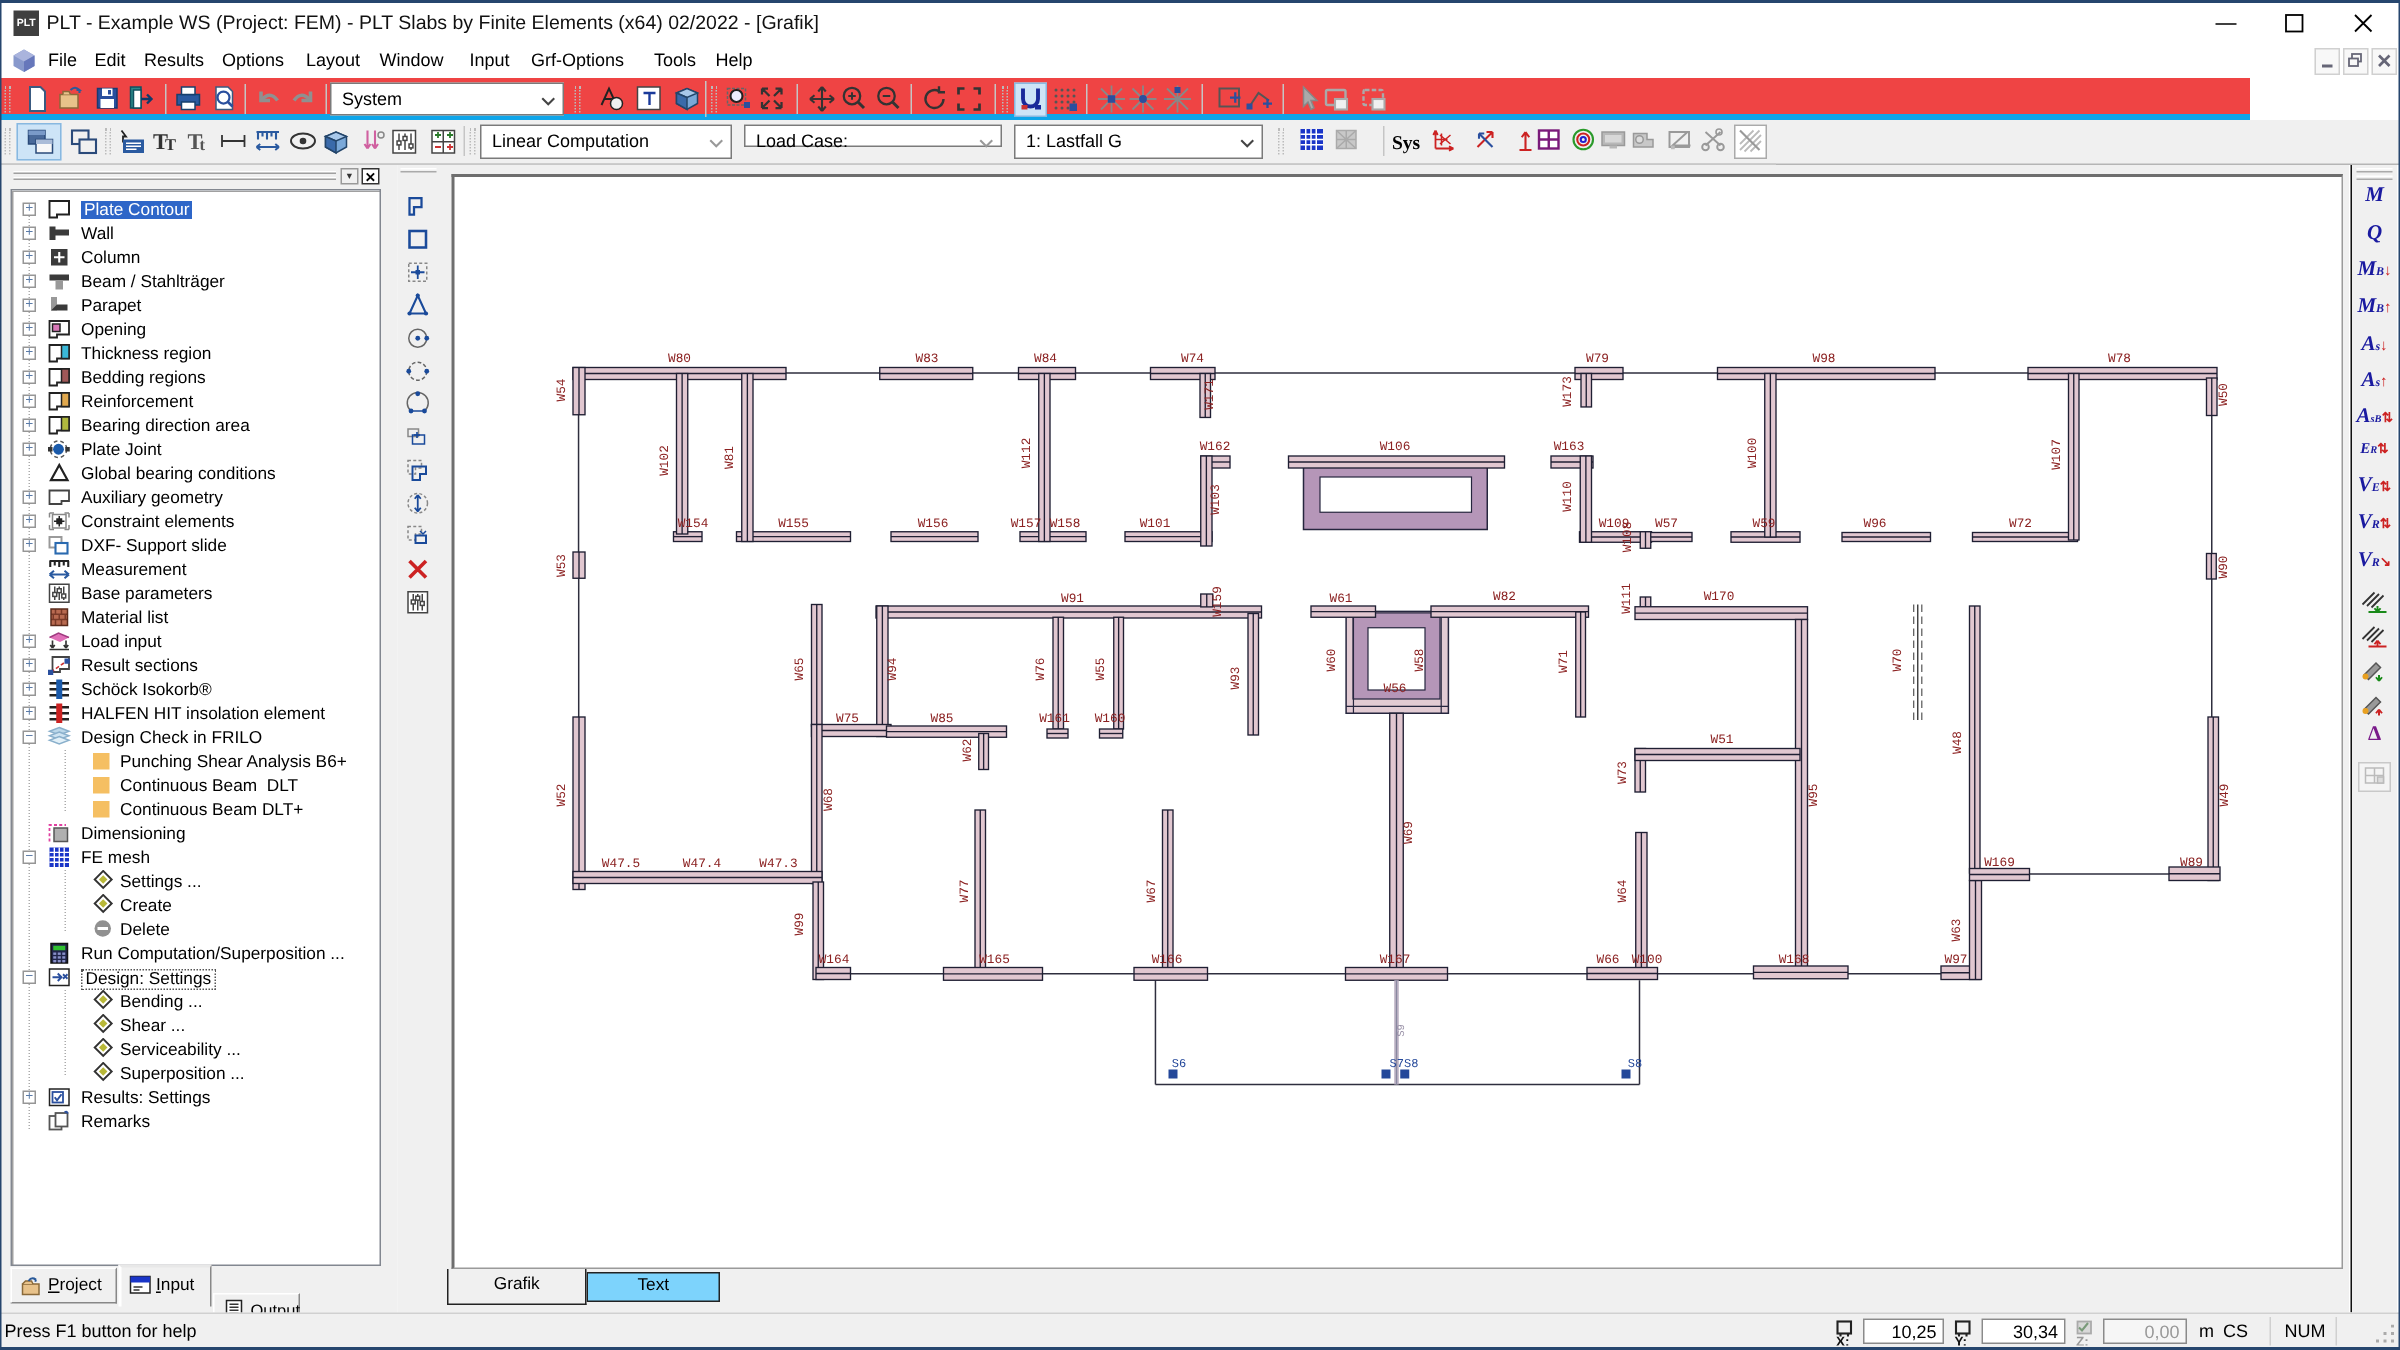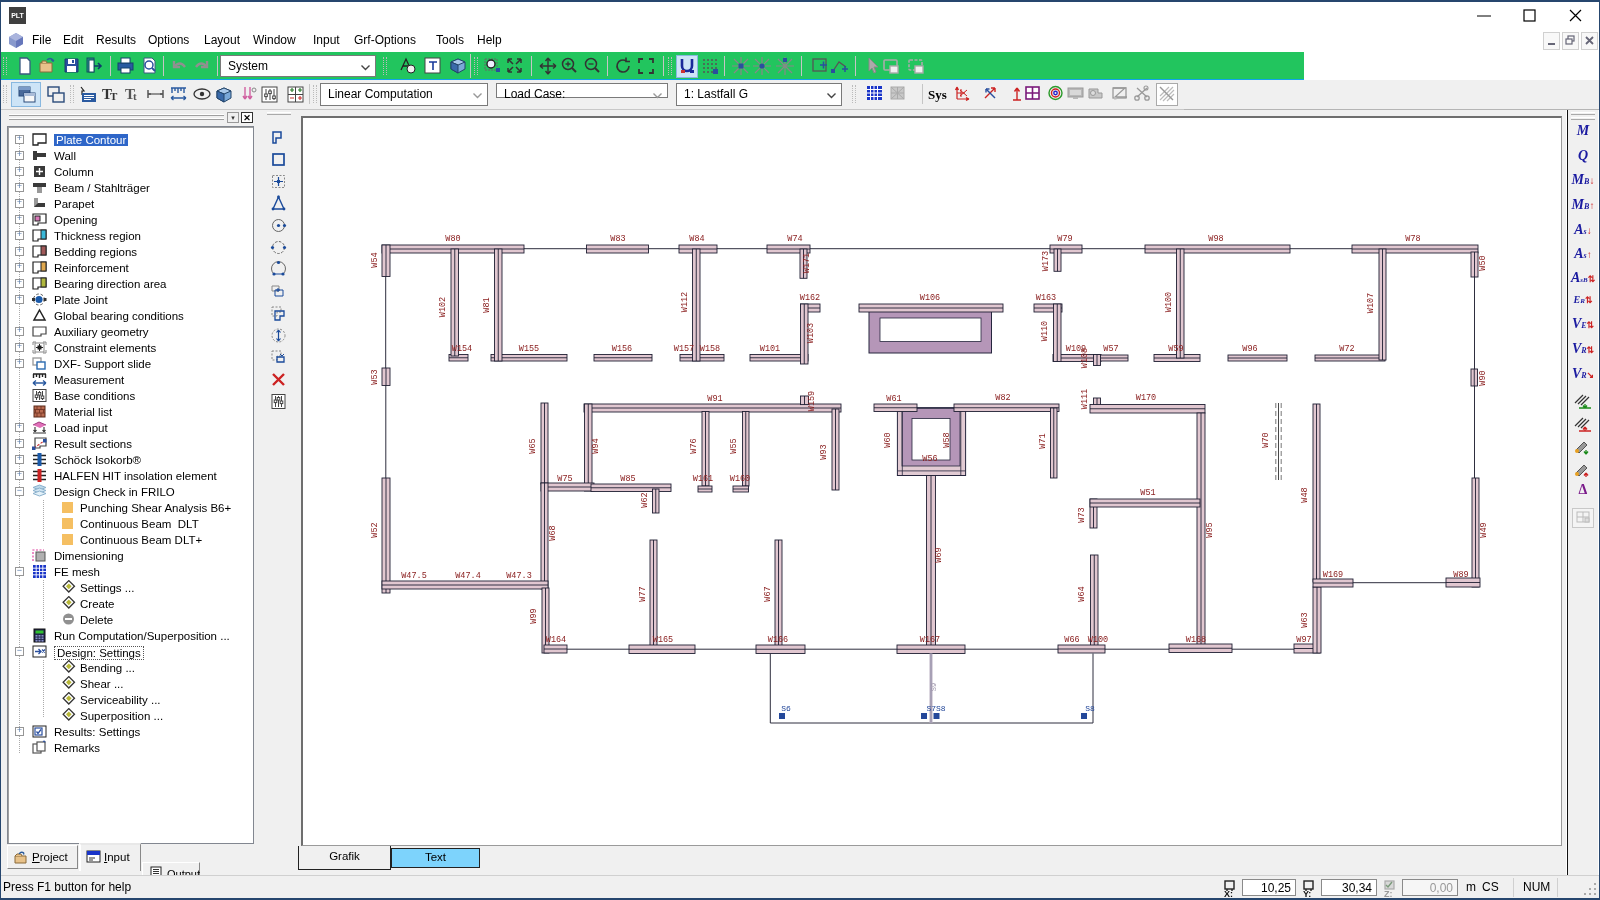--- a/index.html
+++ b/index.html
@@ -6,21 +6,21 @@
 html,body{width:1600px;height:900px;overflow:hidden}
 body{font-family:"Liberation Sans",sans-serif;background:#fff;position:relative;color:#000}
 .abs{position:absolute}
 
 #winborder{position:absolute;left:0;top:0;width:1600px;height:900px;border:1px solid #26466e;border-top:2px solid #26466e;border-bottom:2px solid #26466e;pointer-events:none;z-index:99}
 #titlebar{position:absolute;left:0;top:0;width:1600px;height:30px;background:#fff}
 #plticon{position:absolute;left:9px;top:7px;width:17px;height:17px;background:#3f3f3f;color:#fff;font-size:7px;font-weight:bold;text-align:center;line-height:17px}
 #titletext{position:absolute;left:31px;top:7px;font-size:13px;color:#111}
 #menubar{position:absolute;left:0;top:30px;width:1600px;height:22px;background:#fff;font-size:12px}
 .mi{position:absolute;top:3px}
-#toolbar1{position:absolute;left:0;top:52px;width:1304px;height:28px;background:#22c55e;border-bottom:1px solid #0ea5e9}
+#toolbar1{position:absolute;left:0;top:52px;width:1500px;height:28px;background:#ef4444;border-bottom:4px solid #0ea5e9}
 #toolbar2{position:absolute;left:0;top:80px;width:1600px;height:30px;background:#f0f0f0;border-bottom:1px solid #b5b5b5}
 .tbtn{position:absolute;width:20px;height:20px;top:4px}
 .sep{position:absolute;top:4px;width:1px;height:20px;background:#c5c5c5}
 .grip{position:absolute;top:5px;width:4px;height:18px;border-left:1px dotted #bbb;border-right:1px dotted #bbb}
 .combo{position:absolute;background:#fff;border:1px solid #7a7a7a;font-size:12px}
 .combo .tx{position:absolute;left:7px;top:3px;white-space:nowrap}
 
 #statusbar{position:absolute;left:0;top:875px;width:1600px;height:23px;background:#f0f0f0;border-top:1px solid #d0d0d0;font-size:12px}
 .sfield{position:absolute;top:3px;height:17px;background:#fff;border:1px solid #8a8a8a;font-size:12px;text-align:right;padding:1px 4px 0 0}
 
@@ -51,20 +51,21 @@
 #plan rect.w{fill:#e1c7d0;stroke:#1f1f33;stroke-width:0.9}
 #plan line.cl{stroke:#1f1f33;stroke-width:0.9}
 </style>
 </head>
 <body>
 
 <div id="titlebar">
 
   <div id="plticon">PLT</div>
 
+  <div id="titletext">PLT - Example WS (Project: FEM) - PLT Slabs by Finite Elements (x64) 02/2022 - [Grafik]</div>
 
   <svg class="abs" style="left:1474px;top:8px" width="20" height="16">
       <line x1="3" y1="8" x2="17" y2="8" stroke="#000" stroke-width="1"></line>
     </svg>
 
   <svg class="abs" style="left:1520px;top:8px" width="20" height="16">
       <rect x="4" y="2" width="11" height="11" fill="none" stroke="#000" stroke-width="1.2"></rect>
     </svg>
 
   <svg class="abs" style="left:1566px;top:8px" width="20" height="16">
@@ -656,21 +657,21 @@
   <div class="trow">
         <div class="ticon" style="left:23px">
           <svg width="17" height="15">
             <rect x="2" y="1.5" width="13" height="12" fill="#fff" stroke="#444"></rect>
             <path d="M5.5,3 v9 M8.5,3 v9 M11.5,3 v9" stroke="#444"></path>
             <rect x="4.2" y="7" width="2.6" height="2.6" fill="#fff" stroke="#444"></rect>
             <rect x="7.2" y="4.5" width="2.6" height="2.6" fill="#fff" stroke="#444"></rect>
             <rect x="10.2" y="8" width="2.6" height="2.6" fill="#fff" stroke="#444"></rect>
           </svg>
         </div>
-        <span class="lbl" style="left:46px">Base conditions</span>
+        <span class="lbl" style="left:46px">Base parameters</span>
       </div>
 
   <div class="trow">
         <div class="ticon" style="left:23px">
           <svg width="17" height="15">
             <rect x="3" y="2" width="11" height="11" fill="#b86a50"></rect>
             <path d="M3,5.5 h11 M3,9 h11 M6,2 v3.5 M10,2 v3.5 M4.5,5.5 v3.5 M8.5,5.5 v3.5 M12.5,5.5 v3.5 M6,9 v4 M10,9 v4" stroke="#7a3a28" stroke-width="1"></path>
             <rect x="3" y="2" width="11" height="11" fill="none" stroke="#5a2a1a"></rect>
           </svg>
         </div>

